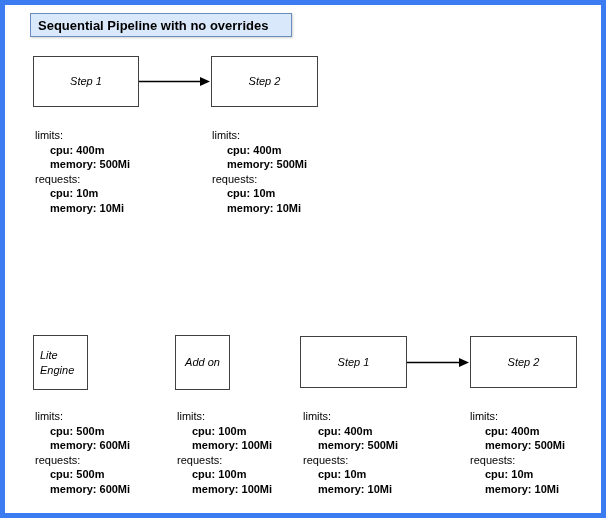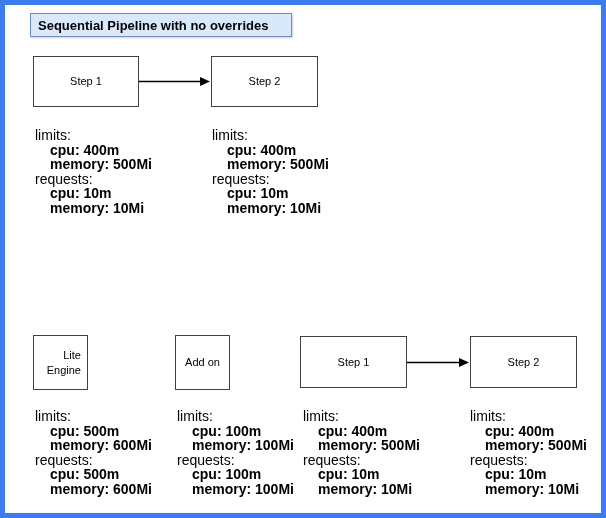--- a/index.html
+++ b/index.html
@@ -27,28 +27,29 @@
     white-space: nowrap;
   }
   .node {
     position: absolute;
     box-sizing: border-box;
     background: #ffffff;
     border: 1.4px solid #404040;
     display: flex;
     align-items: center;
     justify-content: center;
-    text-align: right;
+    text-align: left;
     font-size: 11px;
     line-height: 15px;
+    font-style: italic;
   }
   .node .lbl { padding: 0 6px; }
   .res {
     position: absolute;
-    font-size: 14px;
+    font-size: 11px;
     line-height: 14.5px;
     white-space: nowrap;
   }
   .res .ind { padding-left: 15px; font-weight: bold; }
   .arrow { position: absolute; }
 </style>
 </head>
 <body>
 
 <div id="canvas">

